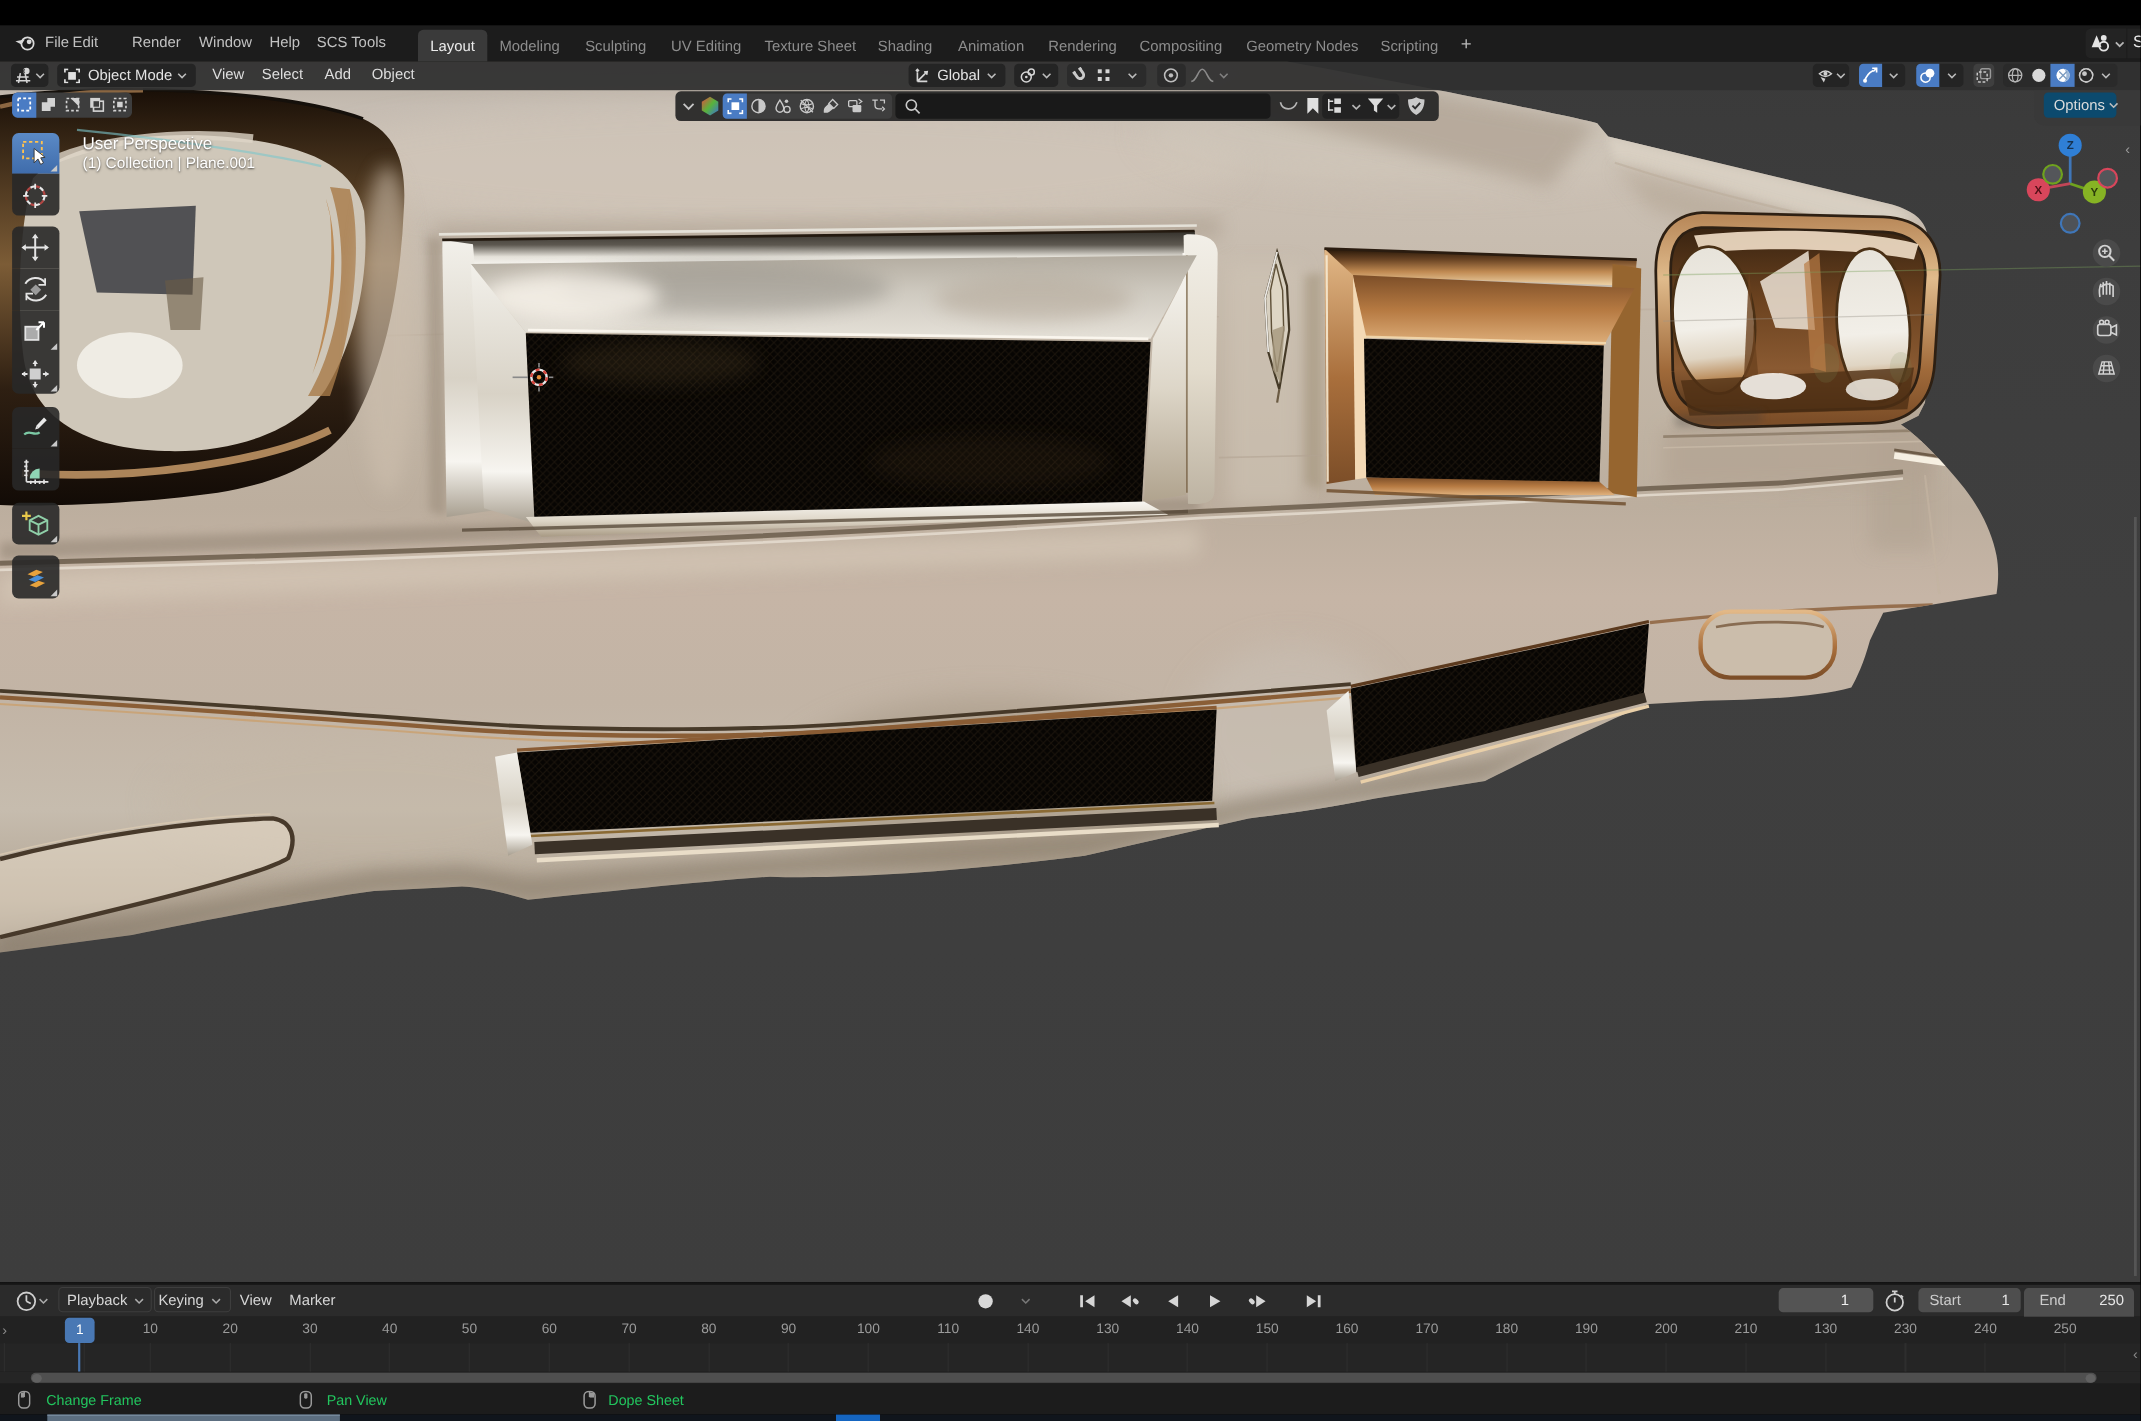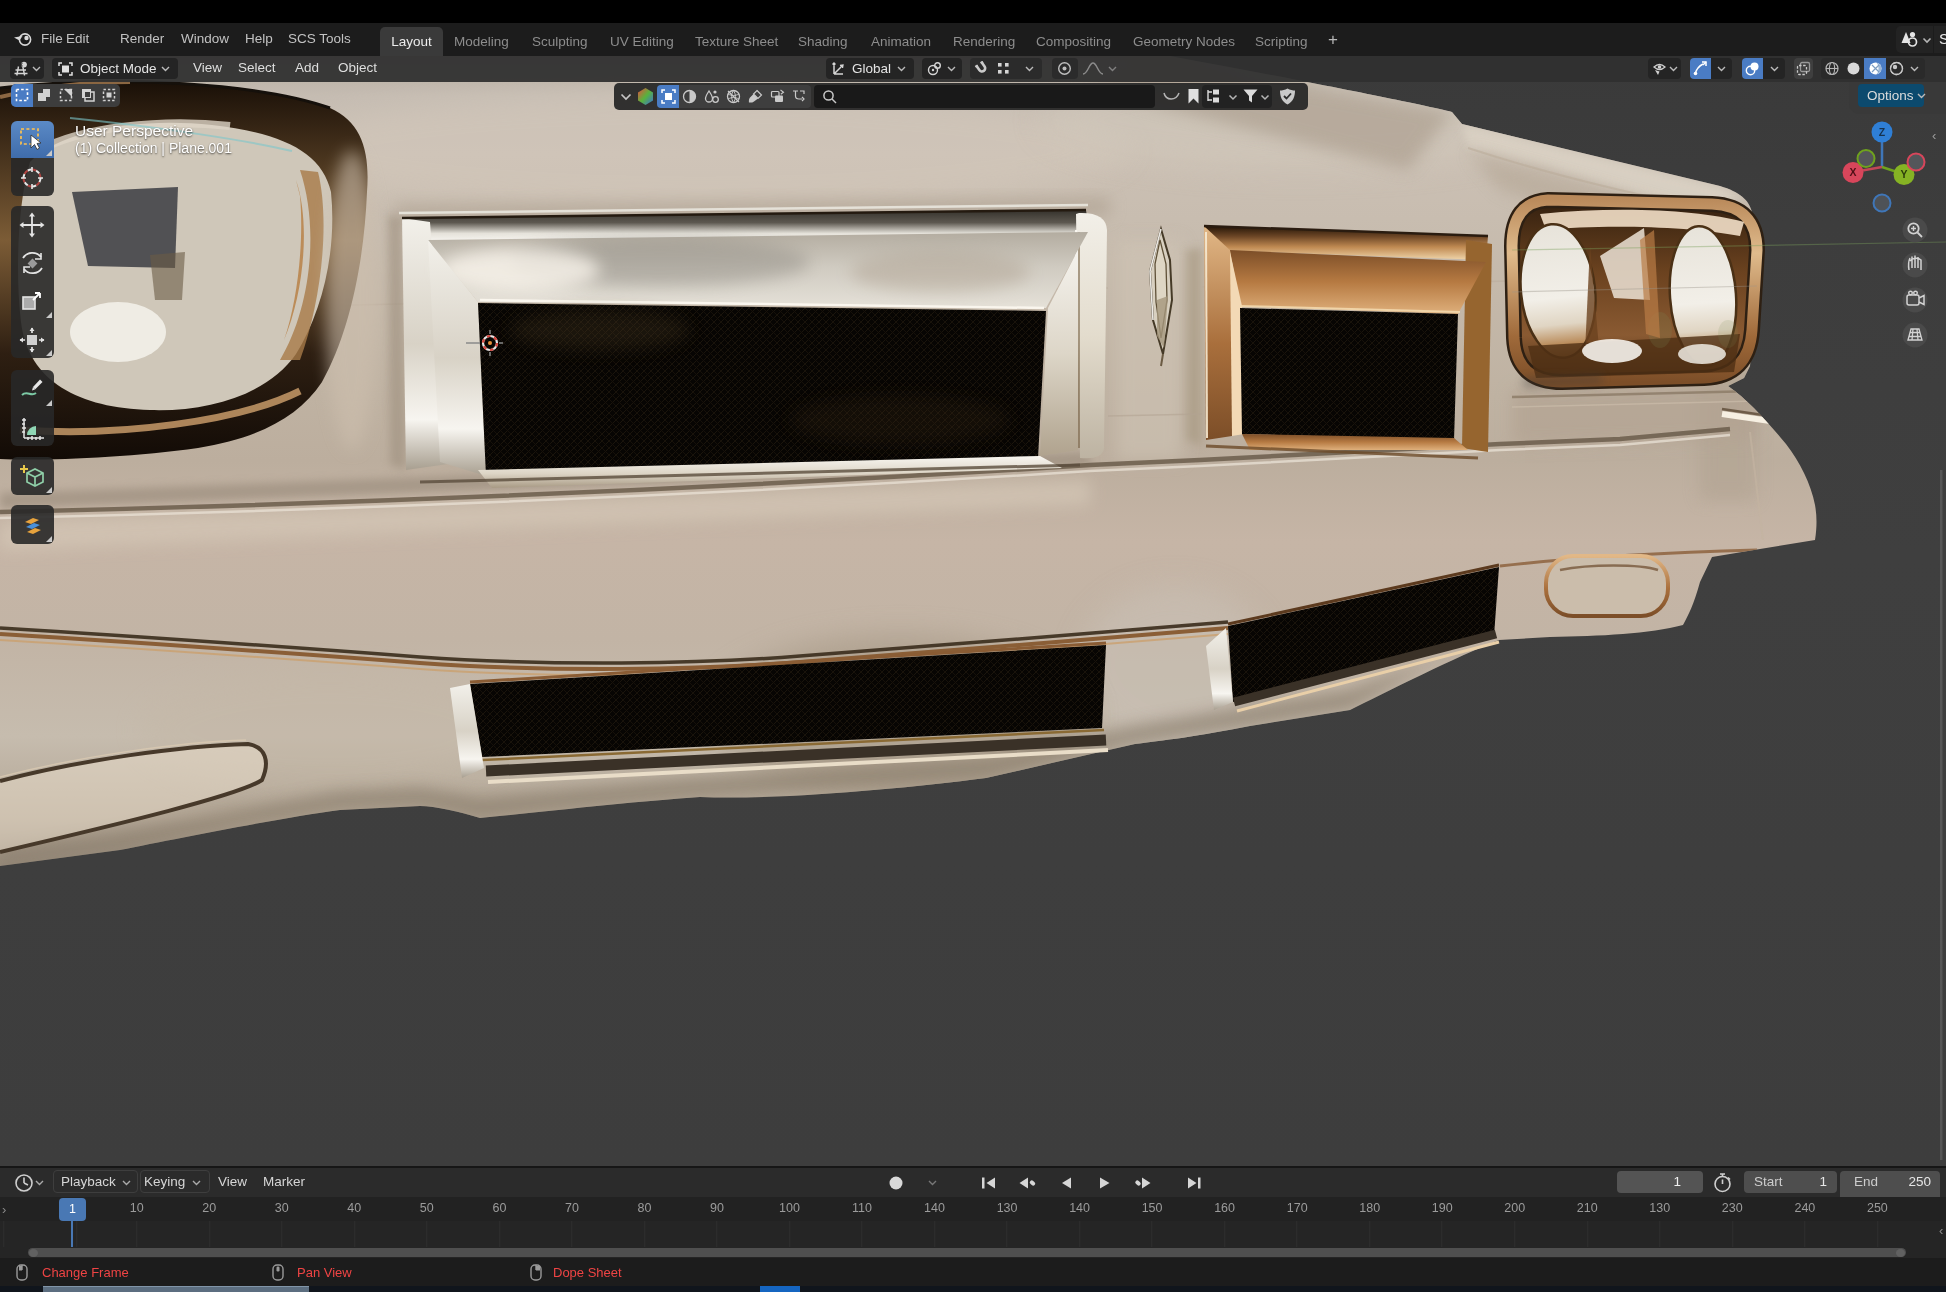--- a/index.html
+++ b/index.html
@@ -12,21 +12,21 @@
   #menubar { position:absolute; left:0; top:23px; width:1946px; height:33px; background:#1c1c1c; color:#c2c2c2; font-size:13.5px; }
   .mitem { position:absolute; top:8px; }
   .tab { position:absolute; top:4px; height:29px; line-height:29px; color:#8d8d8d; font-size:13.5px; }
   .tab.active { background:#3a3a3a; color:#ececec; border-radius:5px 5px 0 0; }
   
   #row1 { position:absolute; left:0; top:56px; width:1946px; height:26px; background:rgba(48,48,48,0.94); }
   .w1 { position:absolute; top:2px; height:21px; background:#242424; border-radius:4px; color:#e4e4e4; font-size:13.5px; }
   .menu1 { position:absolute; top:4px; color:#dedede; font-size:13.5px; }
   
   .ico { position:absolute; }
-  #statusbar { position:absolute; left:0; top:1258px; width:1946px; height:28px; background:#1c1c1c; color:#ef4444; font-size:13px; }
+  #statusbar { position:absolute; left:0; top:1258px; width:1946px; height:28px; background:#1c1c1c; color:#22c55e; font-size:13px; }
   .tbtn { position:absolute; left:11px; width:43px; height:38px; background:rgba(40,40,40,0.9); }
   .tcor { position:absolute; right:2px; bottom:2px; width:0; height:0; border-left:6px solid transparent; border-bottom:6px solid #c9c9c9; }
   #timeline { position:absolute; left:0; top:1166px; width:1946px; height:92px; background:#161616; }
   #tl-head { position:absolute; left:0; top:2px; width:1946px; height:29px; background:#2b2b2b; color:#d6d6d6; font-size:13.5px; }
   #tl-ruler { position:absolute; left:0; top:31px; width:1946px; height:24px; background:#222222; color:#9b9b9b; font-size:12.5px; }
   #tl-track { position:absolute; left:0; top:55px; width:1946px; height:26px; background:#252525;
       background-image:repeating-linear-gradient(to right,#2e2e2e 0 1px,transparent 1px 72.527px);
       background-position:136.2px 0; }
   #tl-scroll { position:absolute; left:0; top:81px; width:1946px; height:11px; background:#252525; }
   .num { position:absolute; top:4px; transform:translateX(-50%); }

